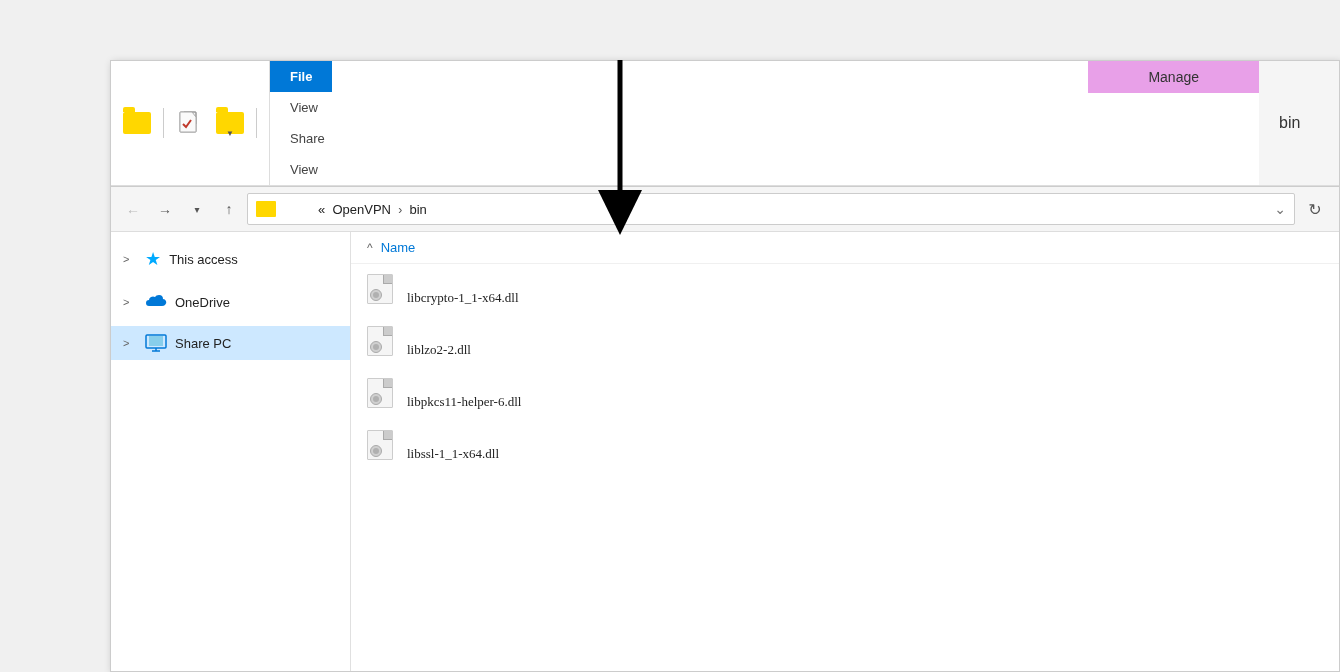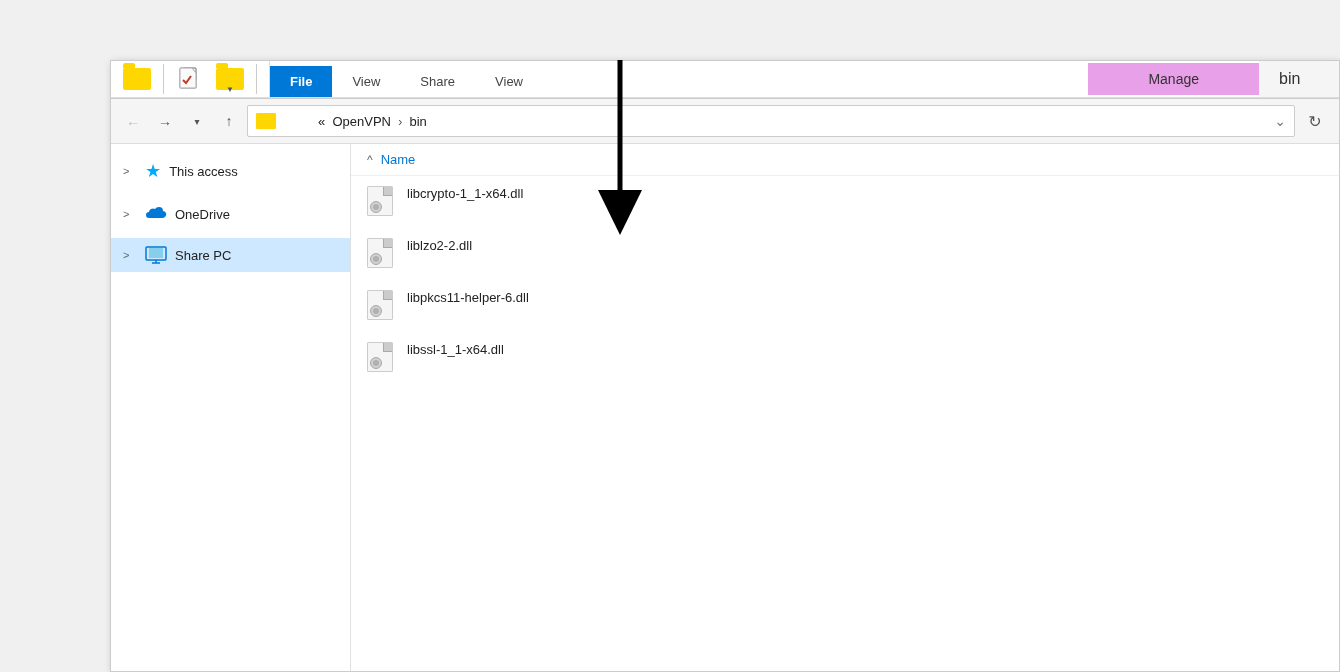--- a/index.html
+++ b/index.html
@@ -229,26 +229,27 @@
     }
 
     .column-name {
       font-size: 13px;
       color: #0078d7;
       cursor: pointer;
     }
 
     .file-item {
       display: flex;
-      align-items: flex-start;
+      align-items: flex-end;
       padding: 10px 16px;
       gap: 12px;
       cursor: pointer;
       font-size: 13px;
       color: #222;
+      font-family: Liberation Serif, serif;
     }
 
     .dll-icon {
       width: 28px;
       height: 32px;
       position: relative;
       flex-shrink: 0;
     }
 
     .dll-icon-paper {
@@ -323,28 +324,28 @@
         </div>
         <div class="toolbar-icon">
           <div style="position:relative;">
             <div class="folder-icon-yellow"></div>
             <div style="position:absolute;bottom:-4px;left:50%;transform:translateX(-50%);font-size:8px;color:#555;">▼</div>
           </div>
         </div>
         <div class="separator"></div>
       </div>
 
-      <div style="display:flex;align-items:flex-end;">
+      <div style="display:flex;align-items:flex-start;flex-direction:column;">
         <button class="ribbon-tab active">File</button>
         <button class="ribbon-tab">View</button>
         <button class="ribbon-tab">Share</button>
         <button class="ribbon-tab">View</button>
       </div>
 
-      <div style="margin-left:auto;display:flex;align-items:center;padding-left:28px;">
+      <div style="margin-left:auto;display:flex;align-items:flex-start;padding-left:28px;">
         <button class="ribbon-tab manage">Manage</button>
       </div>
 
       <div style="display:flex;align-items:center;padding:0 20px;font-size:16px;color:#333;min-width:80px;background:#f5f5f5;">bin</div>
     </div>
 
 
   </div>
 
   <div class="address-bar">

